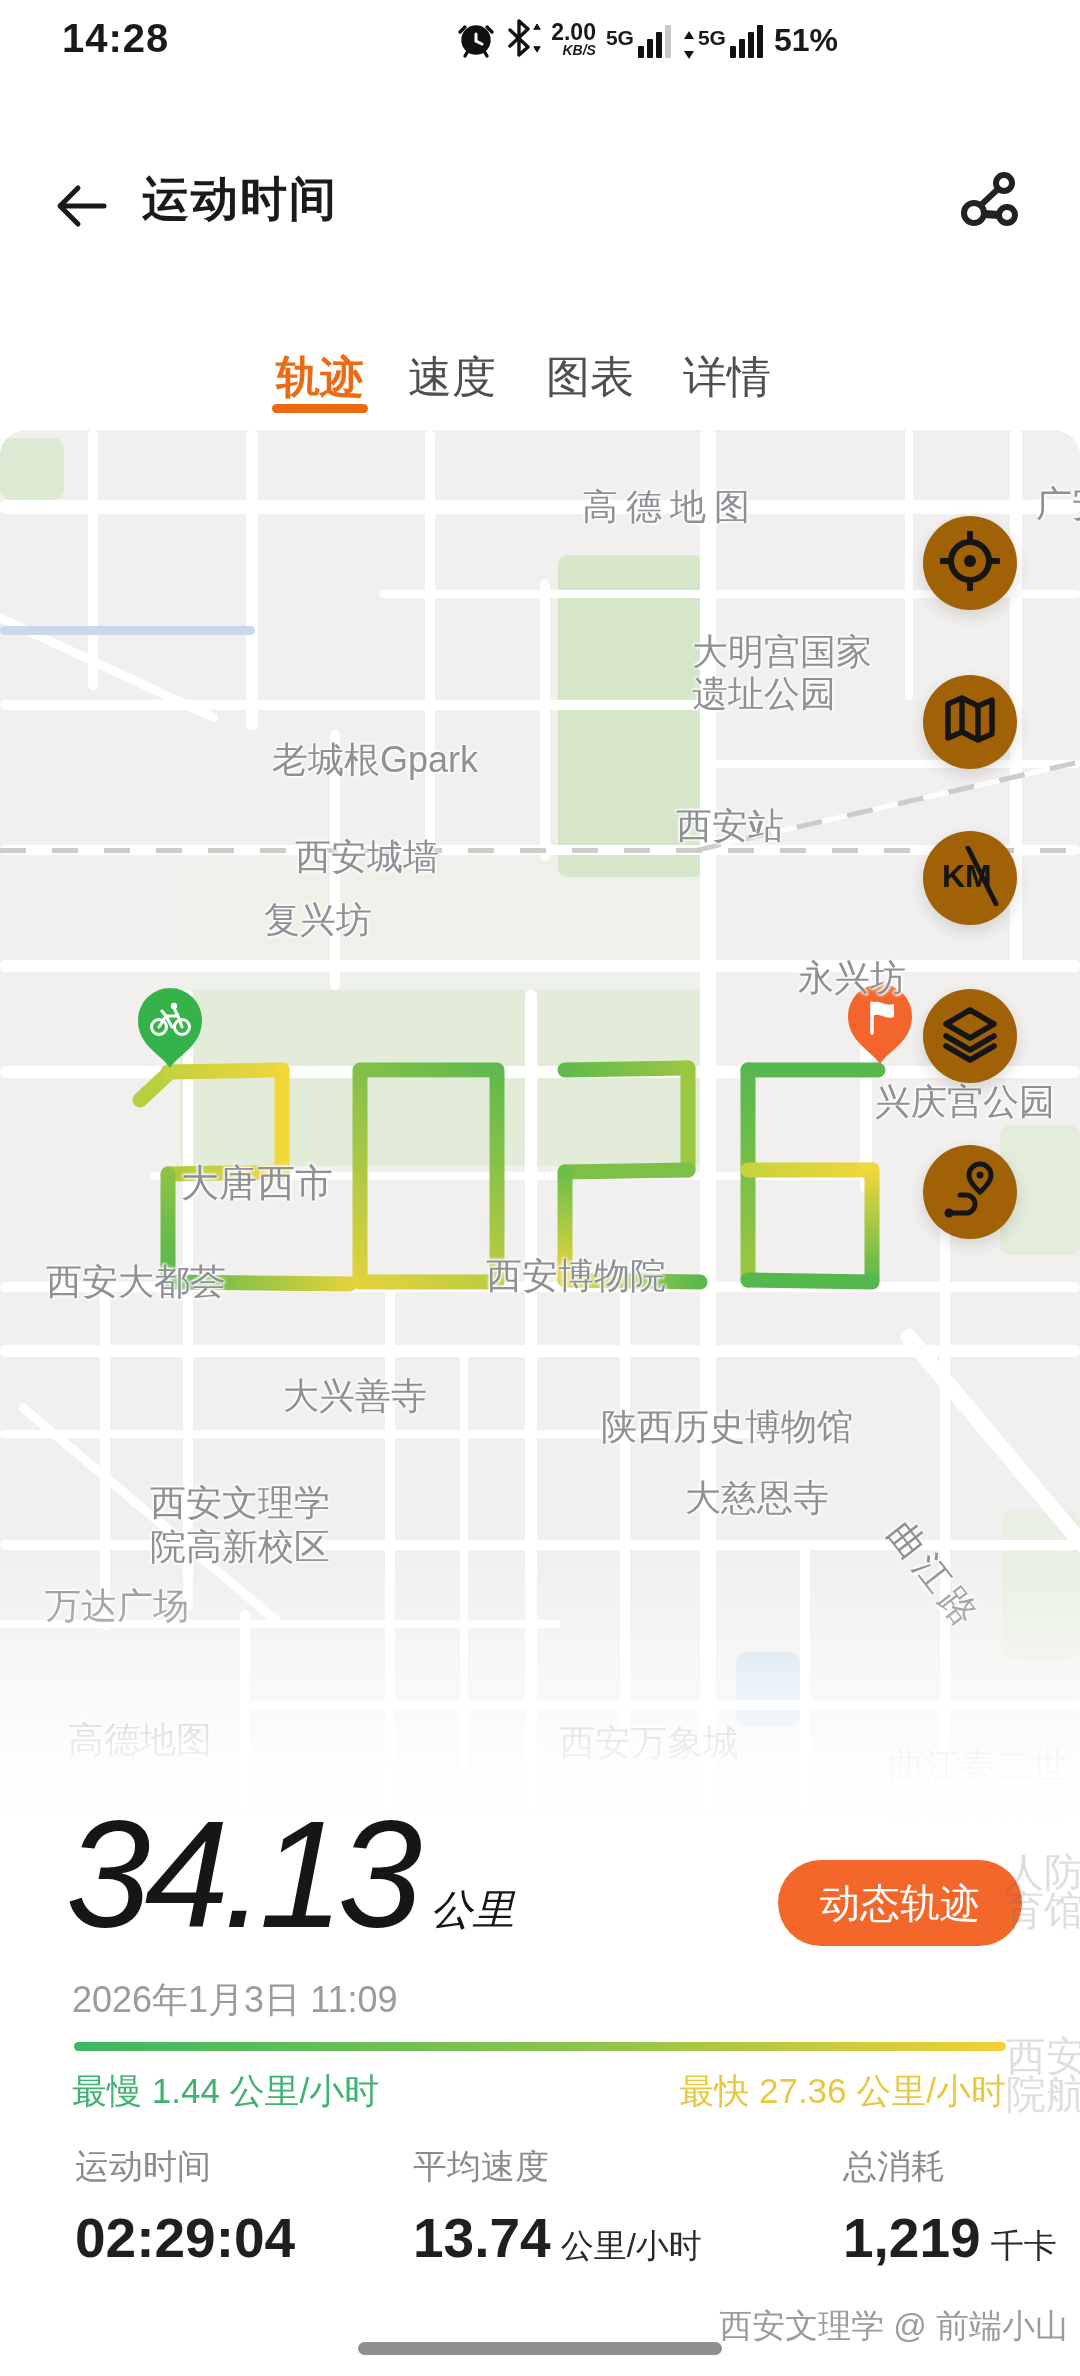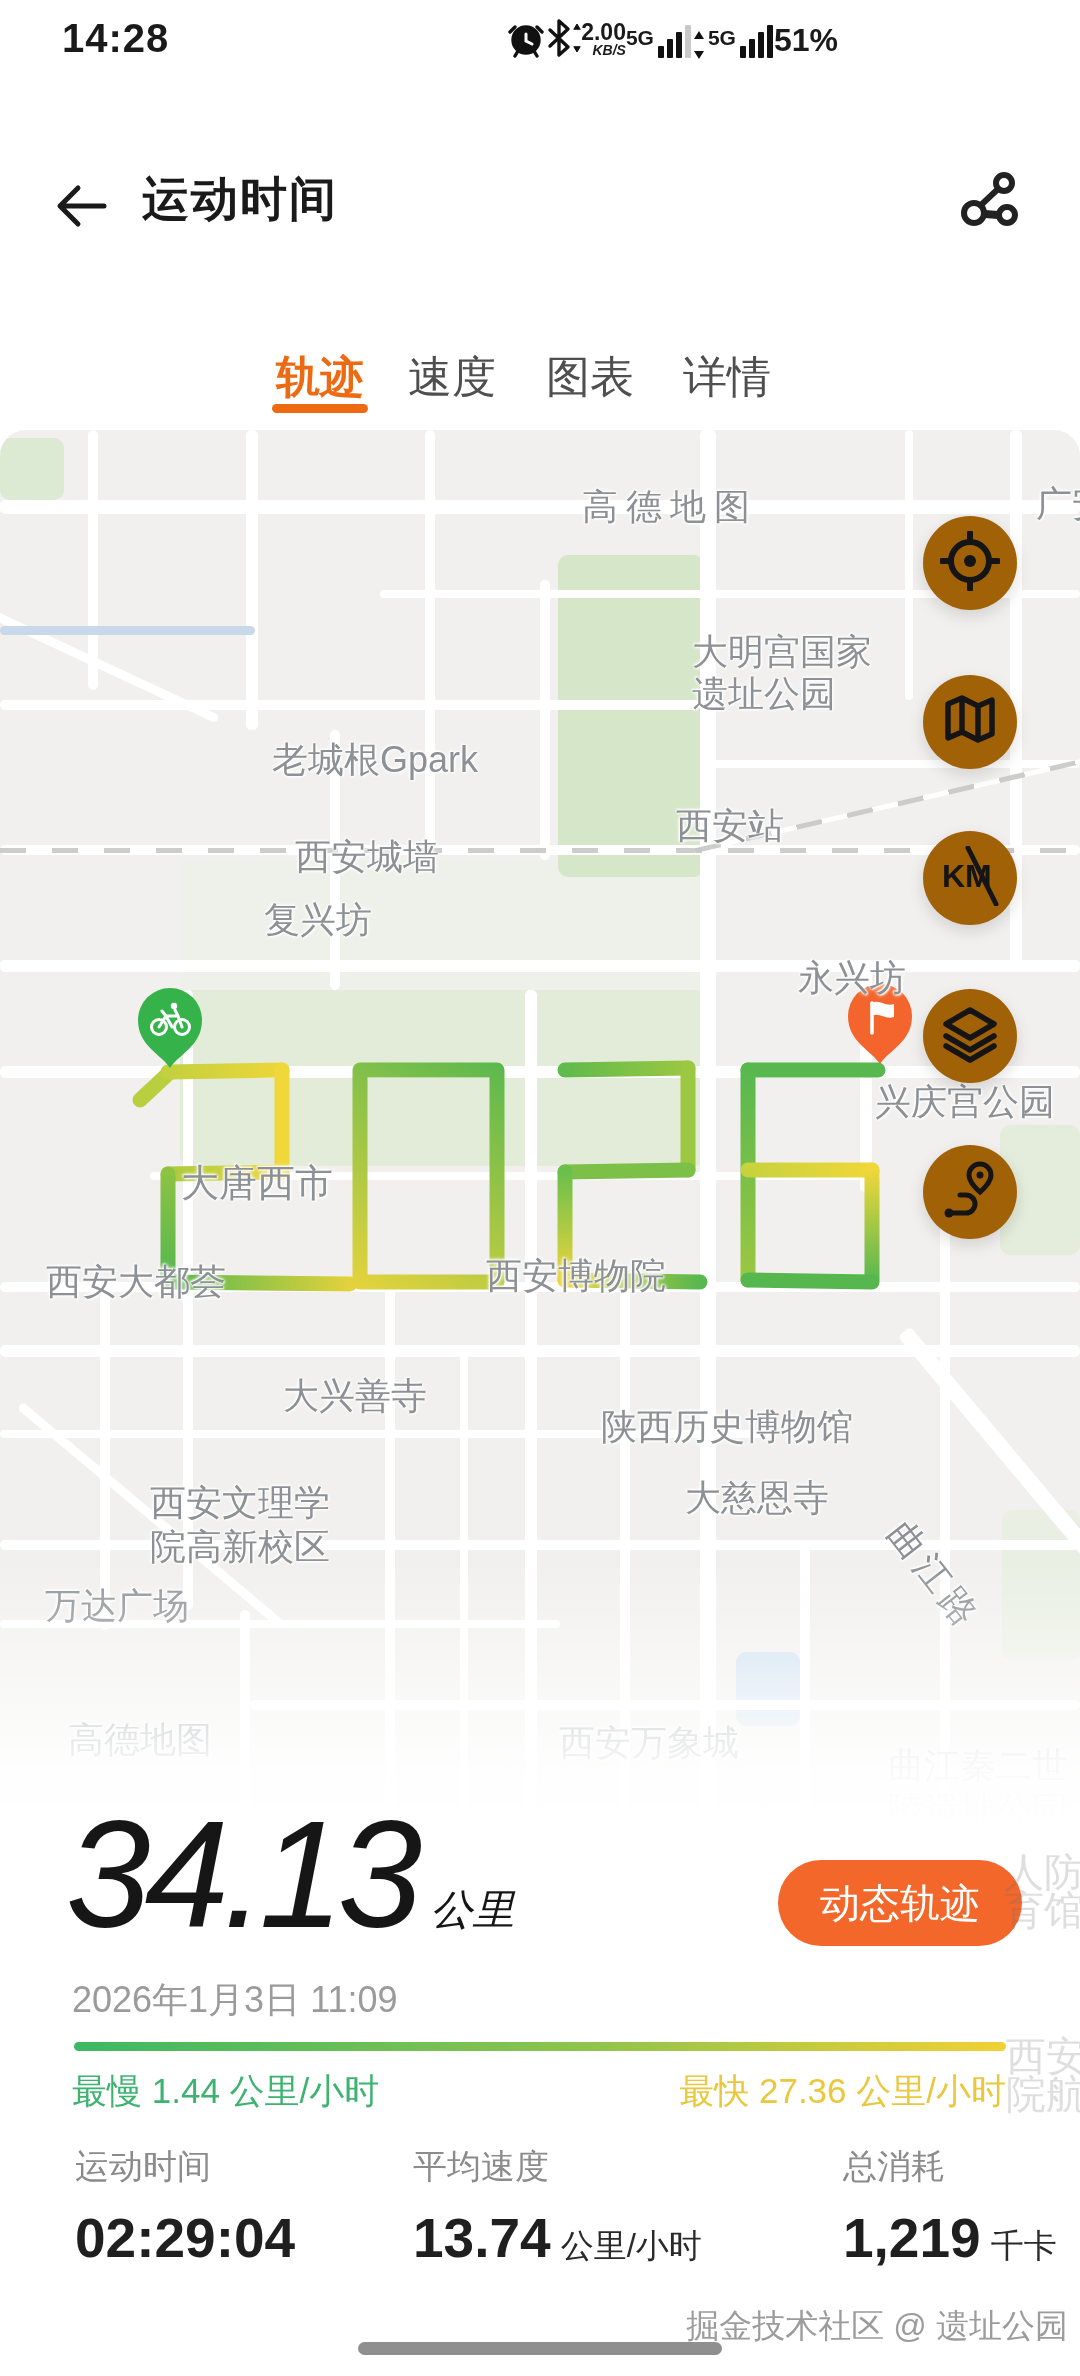--- a/index.html
+++ b/index.html
@@ -1,21 +1,21 @@
 <!DOCTYPE html>
 <html><head>
 <meta charset="utf-8">
 <style>
   html,body{margin:0;padding:0;background:#e9e9e9;}
   .page{position:relative;width:1080px;height:2376px;background:#ffffff;overflow:hidden;
         font-family:"Liberation Sans","DejaVu Sans",sans-serif;color:#1a1a1a;}
   
   .statusbar{position:absolute;left:0;top:0;width:864px;height:80px;display:flex;align-items:center;}
   .sb-time{position:absolute;left:62px;top:16px;font-size:40px;font-weight:700;letter-spacing:1px;}
-  .sb-right{position:absolute;right:26px;top:0;height:80px;display:flex;align-items:center;}
+  .sb-right{position:absolute;right:26px;top:0;height:80px;display:flex;align-items:center;gap:10px;}
   .sb-speed{display:flex;flex-direction:column;align-items:flex-end;line-height:.95;font-weight:700;}
   .sb-speed .v{font-size:23px;} .sb-speed .u{font-size:14px;font-style:italic;}
   .sb-sig{display:flex;align-items:flex-end;gap:2px;}
   .sb-sig .g{font-size:21px;font-weight:700;margin-bottom:10px;}
   .sb-batt{font-size:32px;font-weight:700;}
   
   .header{position:absolute;left:0;top:150px;width:1080px;height:110px;}
   .back-btn{position:absolute;left:52px;top:28px;width:60px;height:56px;}
   .page-title{position:absolute;left:142px;top:18px;font-size:47px;font-weight:600;letter-spacing:2px;}
   .share-btn{position:absolute;right:58px;top:20px;width:64px;height:64px;}
@@ -378,19 +378,19 @@
       </div>
       <div class="metric" style="left: 843px;">
         <div class="m-label">总消耗</div>
         <div class="m-row">
           <span class="m-value">1,219</span>
           <span class="m-unit">千卡</span>
         </div>
       </div>
     </div>
 
-  <div class="credit">掘金技术社区 @ 遗址公园</div>
+  <div class="credit">西安文理学 @ 前端小山</div>
   <div class="home-indicator"></div>
 <span class="faint-label" style="left: 1044px; top: 1872px;">人防</span>
     <span class="faint-label" style="left: 1044px; top: 1910px;">育馆</span>
     <span class="faint-label" style="left: 1046px; top: 2056px;">西安</span>
     <span class="faint-label" style="left: 1046px; top: 2094px;">院航</span>
   </div>
 
 </body></html>

